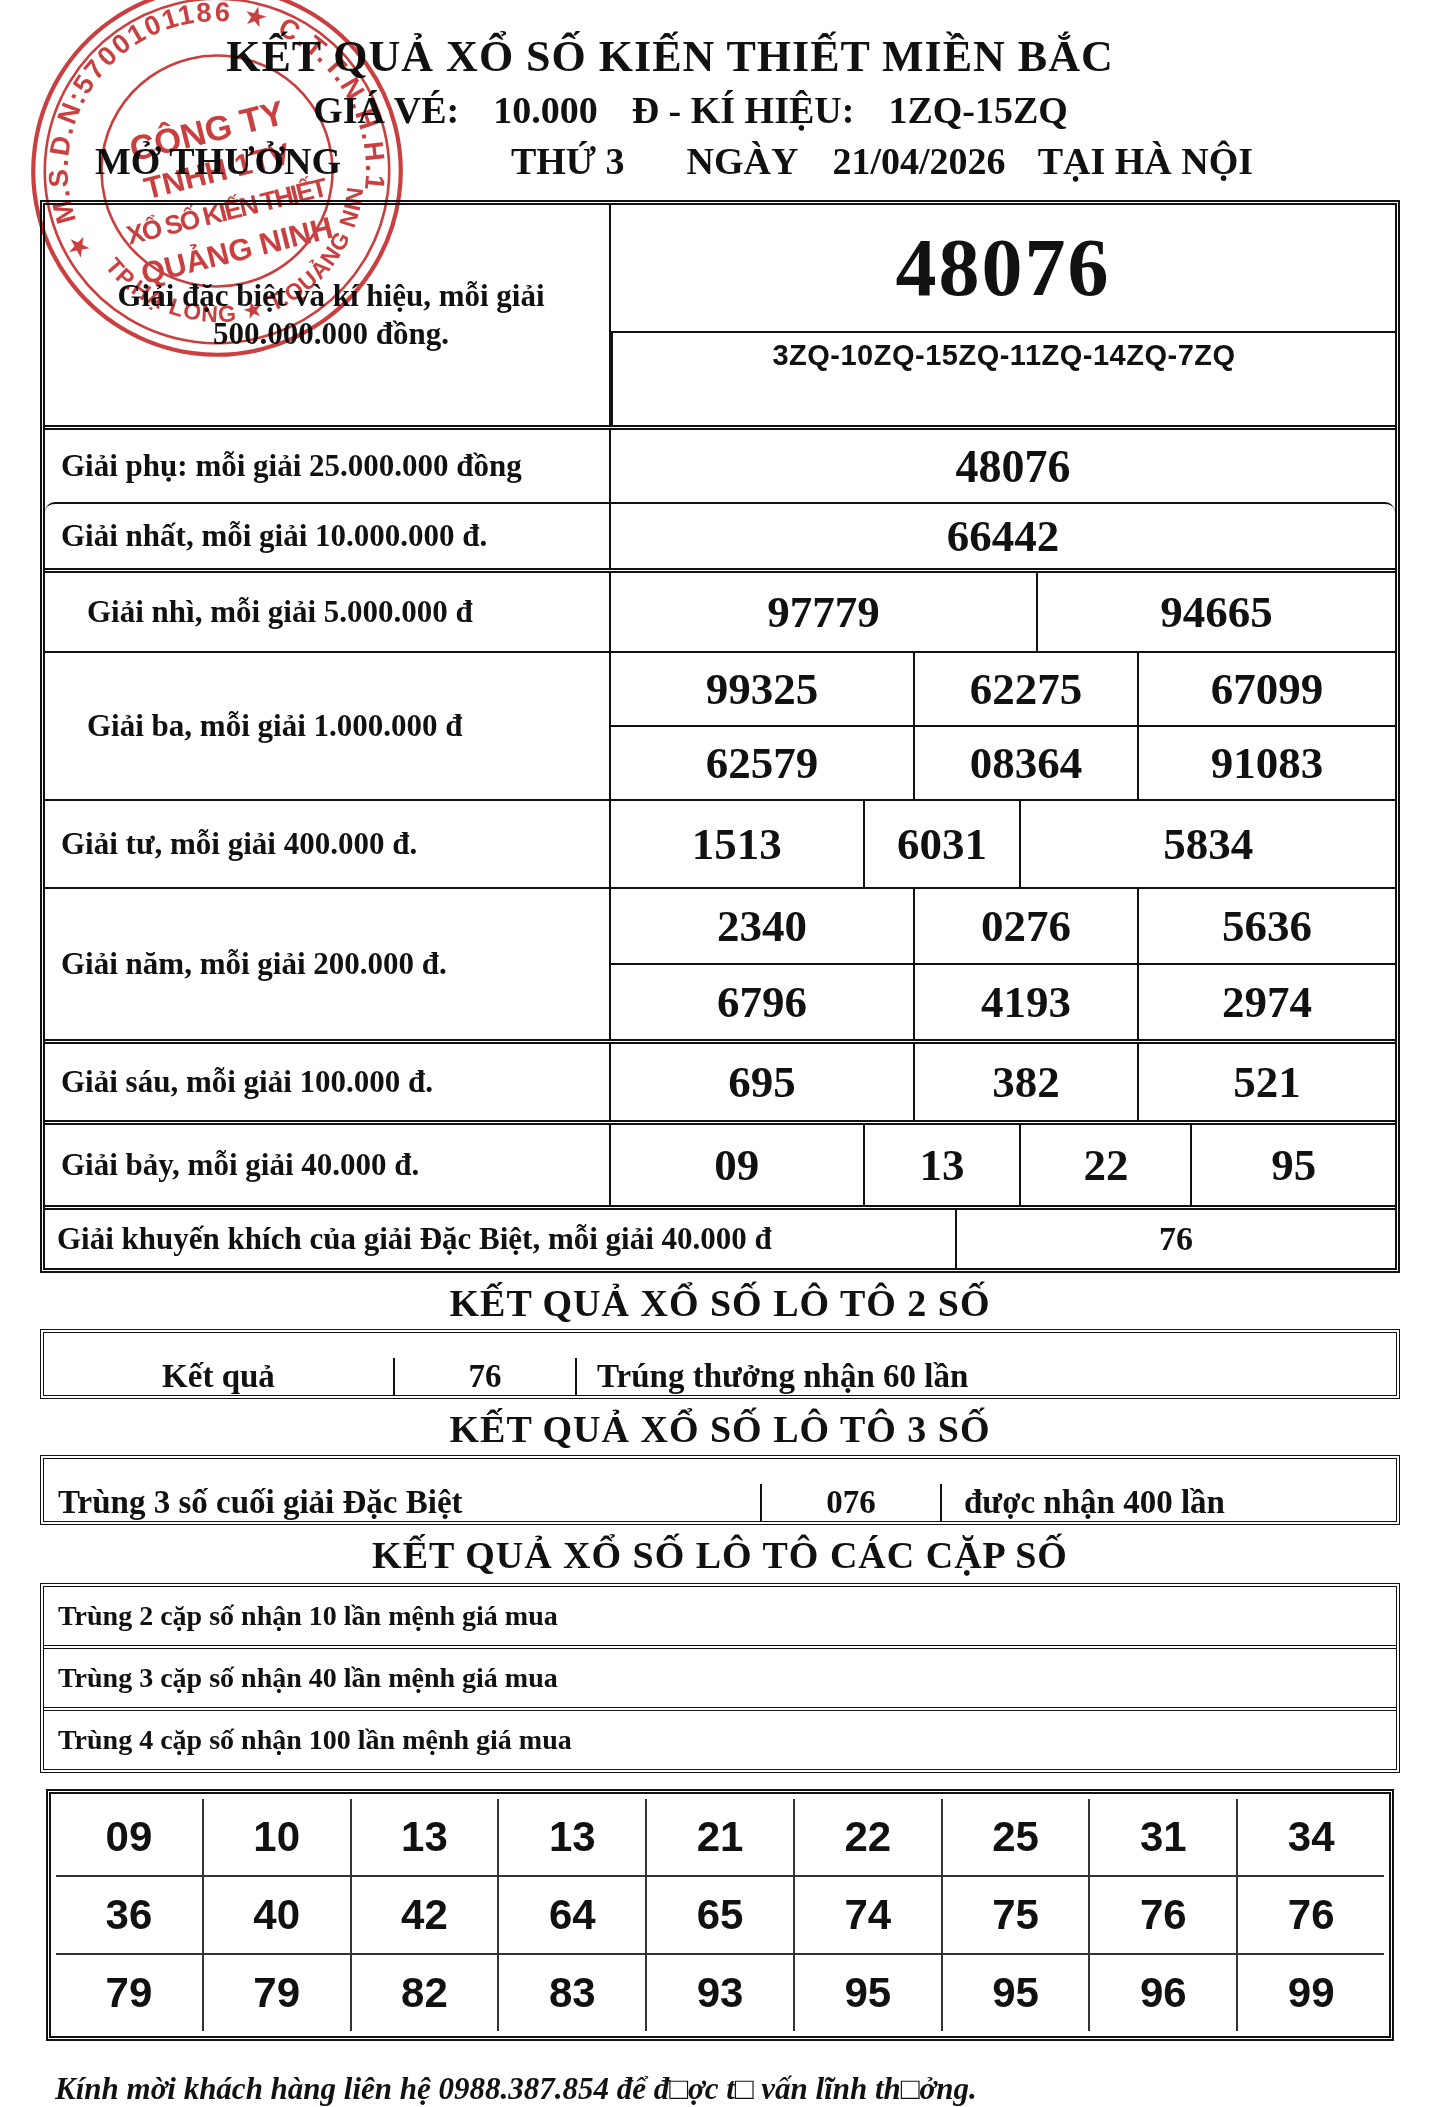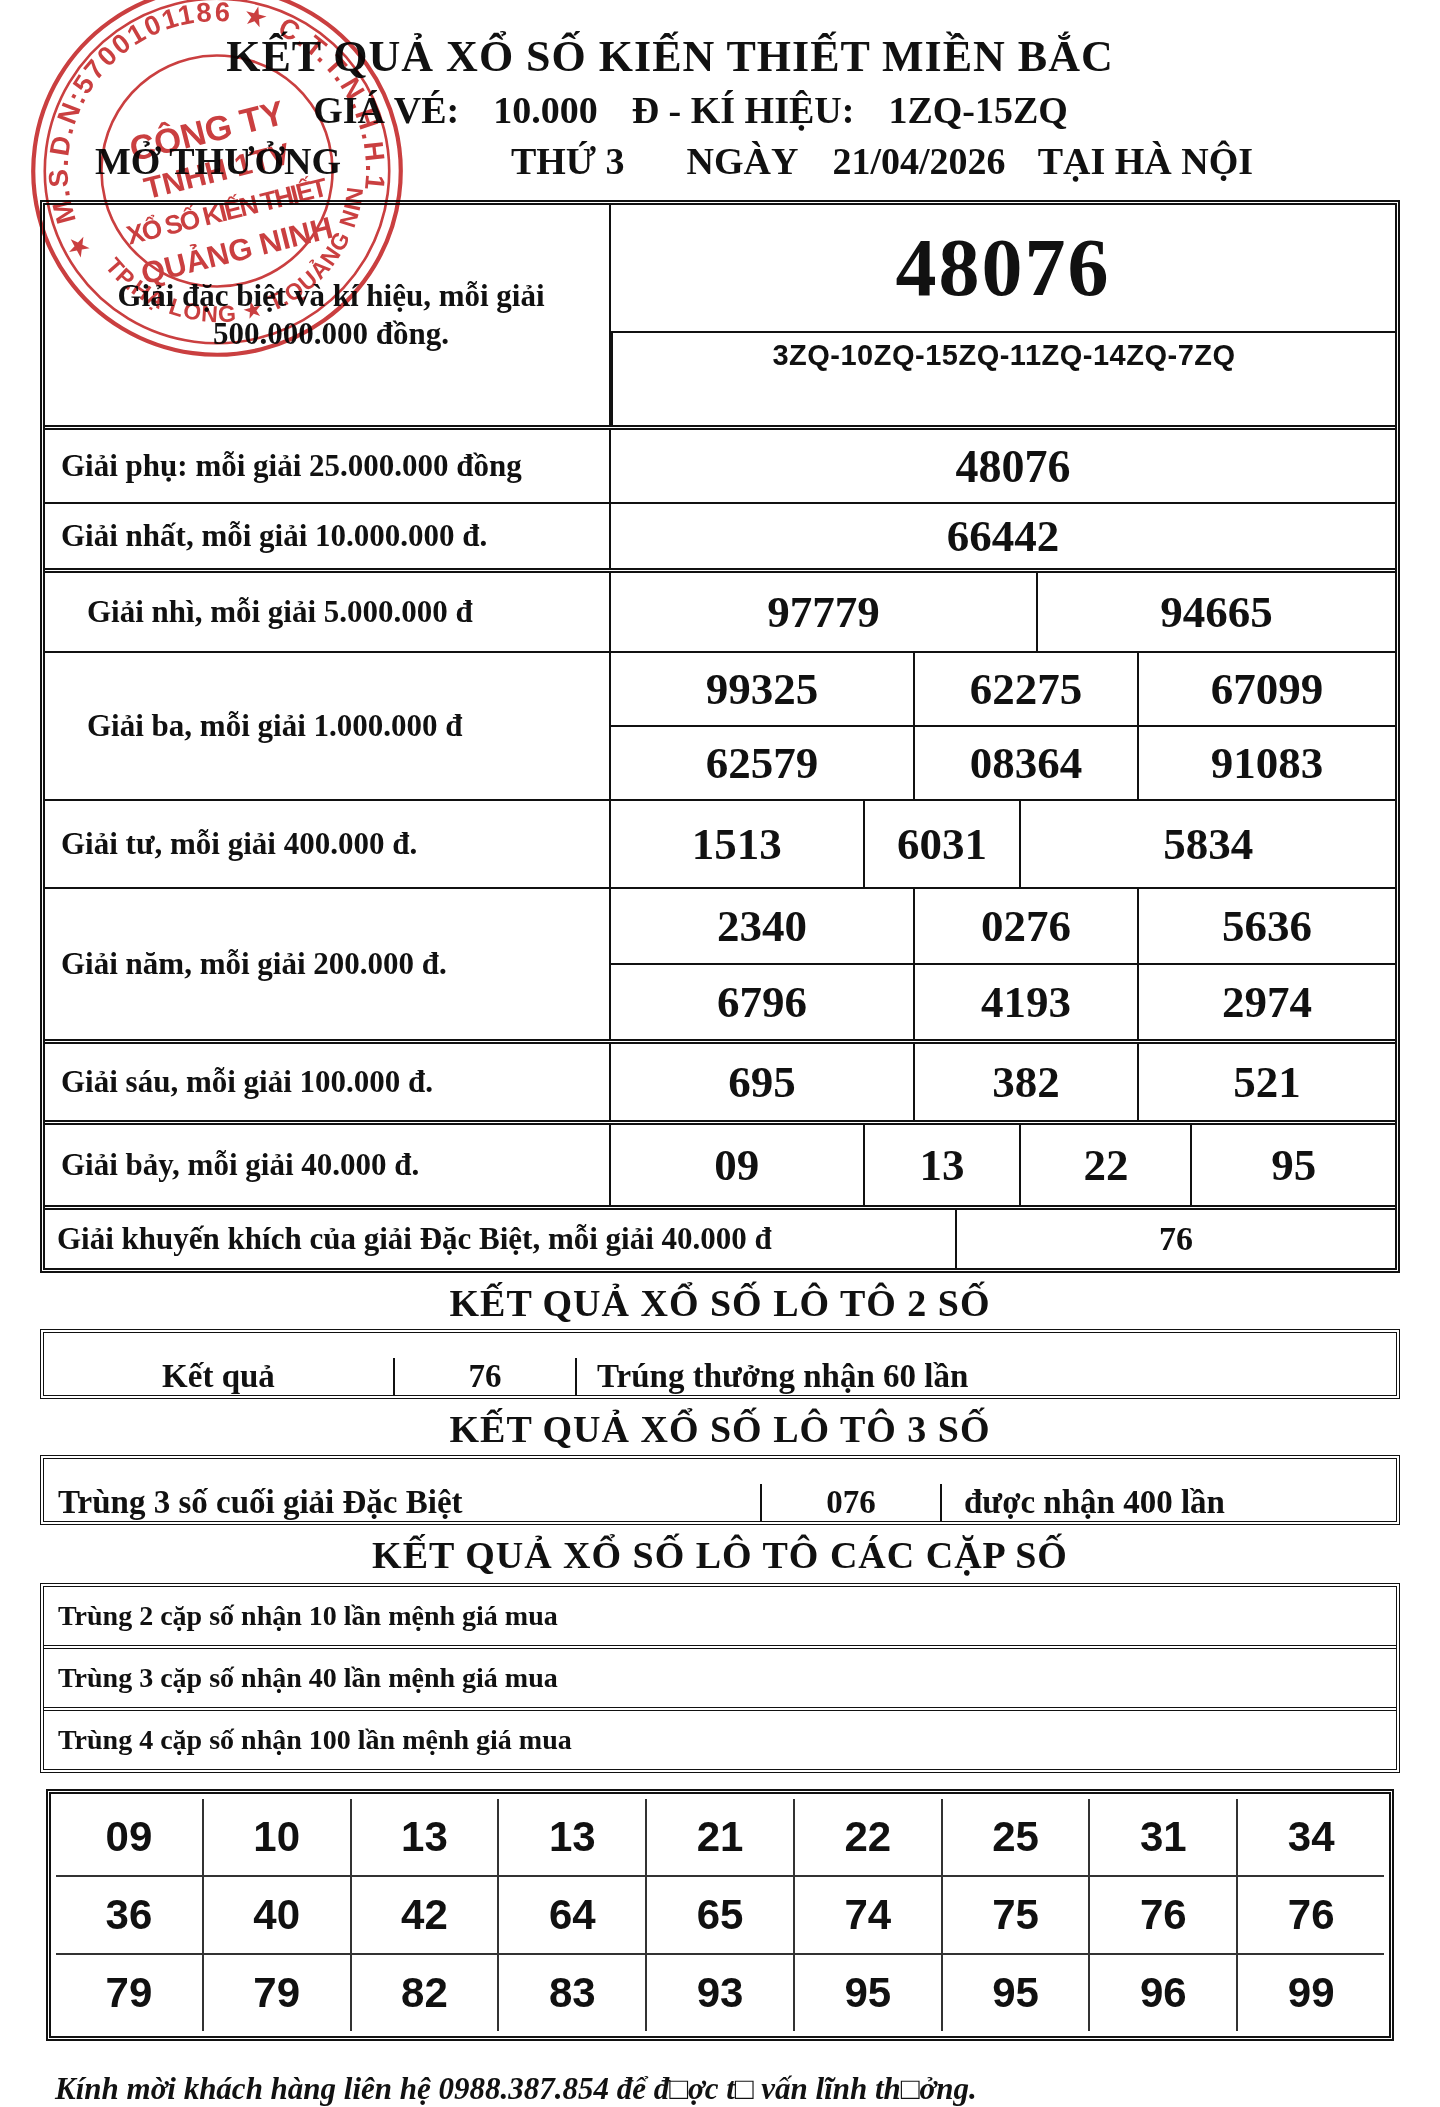--- a/index.html
+++ b/index.html
@@ -31,21 +31,21 @@
   .lbl-indent{padding-left:42px;}
   .col-val{flex:1;display:flex;flex-direction:column;}
   .vsplit{flex:1;display:flex;}
   .vrow{display:flex;}
   .vrow + .vrow{border-top:2px solid #111;}
   .cell{display:flex;align-items:center;justify-content:center;font-weight:bold;font-size:45px;box-sizing:border-box;}
   .cell + .cell{border-left:2px solid #111;}
   .big-num{height:128px;font-size:82px;letter-spacing:2px;border-bottom:2px solid #111;}
   .codes{height:92px;align-items:flex-start;padding-top:6px;
          font-family:"Liberation Sans","DejaVu Sans",sans-serif;font-size:29px;letter-spacing:.5px;}
-  .r-phu{height:72px;gap:20px;}  .r-nhat{height:64px;} .r-nhi{height:78px;}
+  .r-phu{height:72px;gap:20px;}  .r-nhat{height:64px;border-radius:10px;} .r-nhi{height:78px;}
   .r-ba .vrow{height:72px;} .r-tu{height:86px;} .r-nam .vrow{height:74px;}
   .r-sau{height:76px;} .r-bay{height:80px;} .r-kk{height:58px;}
   .w54{flex:0 0 54.2%;} .w46{flex:1;}
   .w38{flex:0 0 38.5%;} .w29{flex:0 0 28.6%;} .w33{flex:1;}
   .w32{flex:0 0 32.1%;} .w20{flex:0 0 20%;} .w22{flex:0 0 21.8%;} .w26{flex:1;}
   .kk-label{width:912px;flex:0 0 912px;border-right:2px solid #111;display:flex;align-items:center;
             font-weight:bold;font-size:31px;padding-left:12px;box-sizing:border-box;}
   .kk-val{flex:1;display:flex;align-items:center;justify-content:center;font-weight:bold;font-size:34px;}
   
   .sec-head{margin-top:6px;text-align:center;font-weight:bold;font-size:38px;letter-spacing:1px;line-height:48px;}

